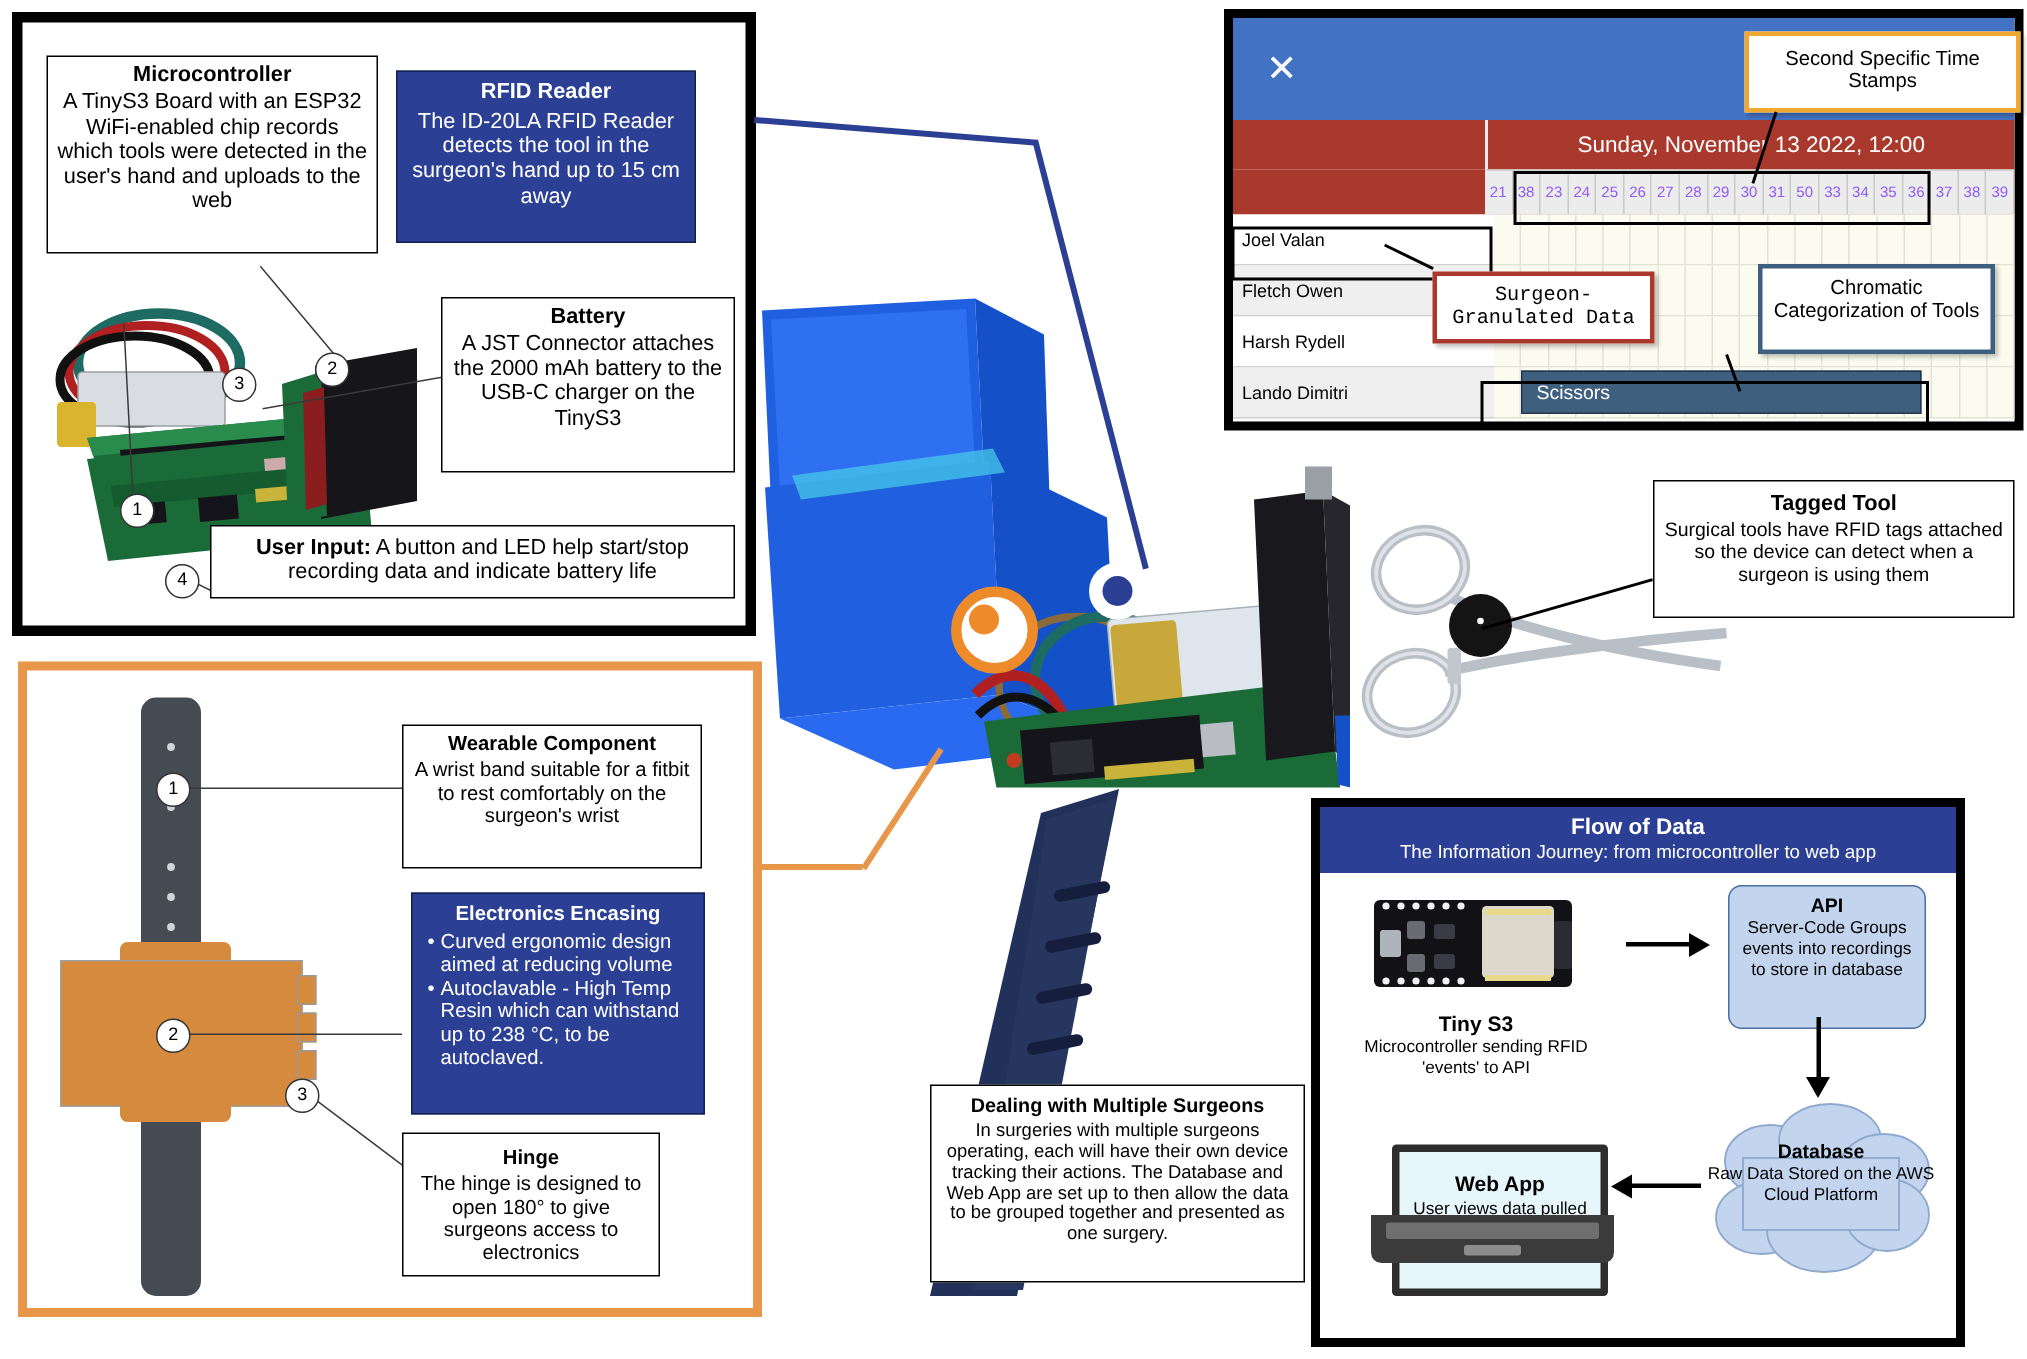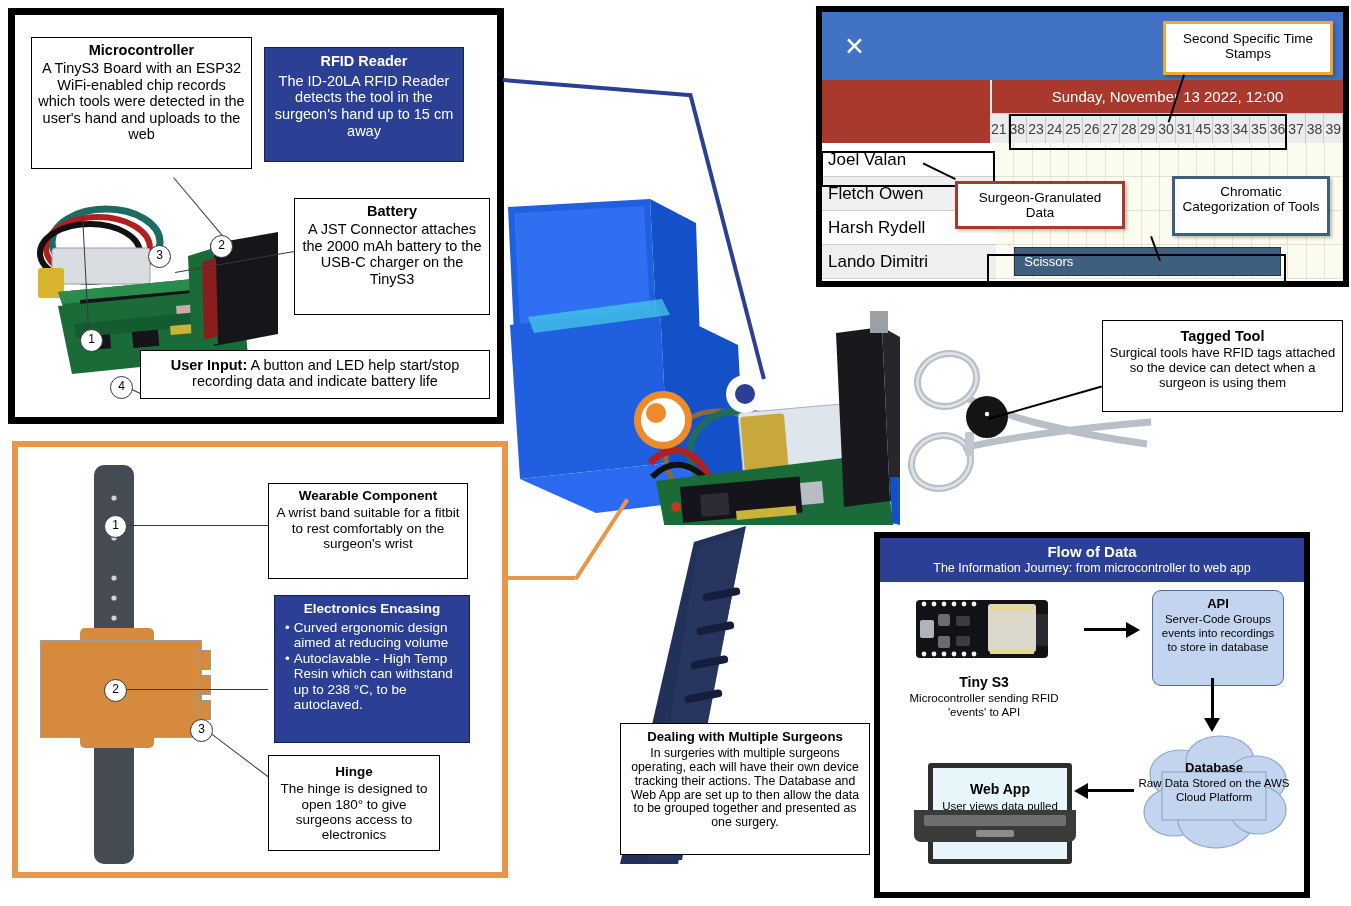--- a/index.html
+++ b/index.html
@@ -32,24 +32,24 @@
   
   .ch-head{background:#4272C4;color:#fff;height:68px;display:flex;align-items:center;gap:20px;padding-left:22px;}
   .ch-title{font-size:25px;letter-spacing:.2px;}
   .ch-x{font-size:25px;font-weight:300;}
   .ch-datebar{background:#A8392C;color:#fff;display:flex;height:33px;}
   .ch-datebar .lcorner{width:168px;border-right:2px solid #ececec;}
   .ch-datebar .dlabel{flex:1;display:flex;align-items:center;justify-content:center;font-size:15px;}
   .ch-tickrow{display:flex;height:30px;background:#A8392C;}
   .ch-tickrow .lcorner{width:168px;}
   .ch-ticks{flex:1;display:flex;background:#ececed;border-top:1px solid #d2d2d2;}
-  .ch-ticks div{flex:1;border-right:1px solid #c9c9c9;font-size:14px;color:#404040;
+  .ch-ticks div{flex:1;border-right:1px solid #c9c9c9;font-size:10px;color:#8b5cf6;
                 display:flex;align-items:center;justify-content:center;}
   .ch-row{display:flex;height:34px;}
-  .ch-name{width:168px;font-size:17px;display:flex;align-items:center;padding-left:6px;
+  .ch-name{width:168px;font-size:12px;display:flex;align-items:center;padding-left:6px;
            background:#fff;border-bottom:1px solid #cfcfcf;}
   .ch-row.alt .ch-name{background:#efefef;}
   .ch-grid{flex:1;display:flex;background:#fbfbef;border-bottom:1px solid #e2e2d2;position:relative;}
   .ch-grid span{flex:1;border-right:1px solid #e3e3d4;}
   .ch-bar{position:absolute;background:#3E5F7E;border:1px solid #24384d;color:#fff;
           font-size:13px;display:flex;align-items:center;padding-left:9px;}
 
   .hl-black{position:absolute;border:2.5px solid #000;pointer-events:none;}
   .cal-orange{border:3px solid #F0A830;box-shadow:2px 2px 3px rgba(0,0,0,.25);}
   .cal-red{border:3px solid #A8392C;box-shadow:2px 2px 3px rgba(0,0,0,.25);}
@@ -268,21 +268,21 @@
         <div>38</div>
         <div>23</div>
         <div>24</div>
         <div>25</div>
         <div>26</div>
         <div>27</div>
         <div>28</div>
         <div>29</div>
         <div>30</div>
         <div>31</div>
-        <div>45</div>
+        <div>50</div>
         <div>33</div>
         <div>34</div>
         <div>35</div>
         <div>36</div>
         <div>37</div>
         <div>38</div>
         <div>39</div>
       </div>
   </div>
 
@@ -386,26 +386,26 @@
       </div>
     </div>
 </div>
 
 <div class="hl-black" style="left:1009px;top:114px;width:274px;height:32px;"></div>
 
 <div class="hl-black" style="left:821px;top:151px;width:170px;height:32px;"></div>
 
 <div class="hl-black" style="left:987px;top:254px;width:295px;height:28px;"></div>
 
-<div class="abs box cal-orange" style="left:1163px;top:21px;width:170px;height:54px;font-size:13.5px;padding-top:7px;border-width:3px;">
+<div class="abs box cal-orange" style="left:1163px;top:21px;width:184px;height:54px;font-size:13.5px;padding-top:7px;border-width:3px;">
   <span>Second Specific Time Stamps</span>
 </div>
 <div class="lead lead-thick" style="left:1185px;top:75px;width:50px;transform:rotate(108deg);"></div>
 
-<div class="abs box cal-red" style="left:955px;top:181px;width:170px;height:48px;font-size:13.5px;padding-top:6px;border-width:3px;">
+<div class="abs box cal-red" style="left:955px;top:181px;width:148px;height:48px;font-size:13.5px;padding-top:6px;border-width:3px;font-family:Liberation Mono, monospace;">
   <span>Surgeon-Granulated Data</span>
 </div>
 <div class="lead lead-thick" style="left:955px;top:180px;width:36px;transform:rotate(206deg);"></div>
 
 <div class="abs box cal-navy" style="left:1152px;top:176px;width:158px;height:60px;font-size:13.5px;padding-top:5px;border-width:3px;">
   <span>Chromatic Categorization of Tools</span>
 </div>
 <div class="lead lead-thick" style="left:1152px;top:236px;width:26px;transform:rotate(70deg);"></div>
 
 <div class="abs" style="left:905px;top:340px;width:260px;height:170px;">

